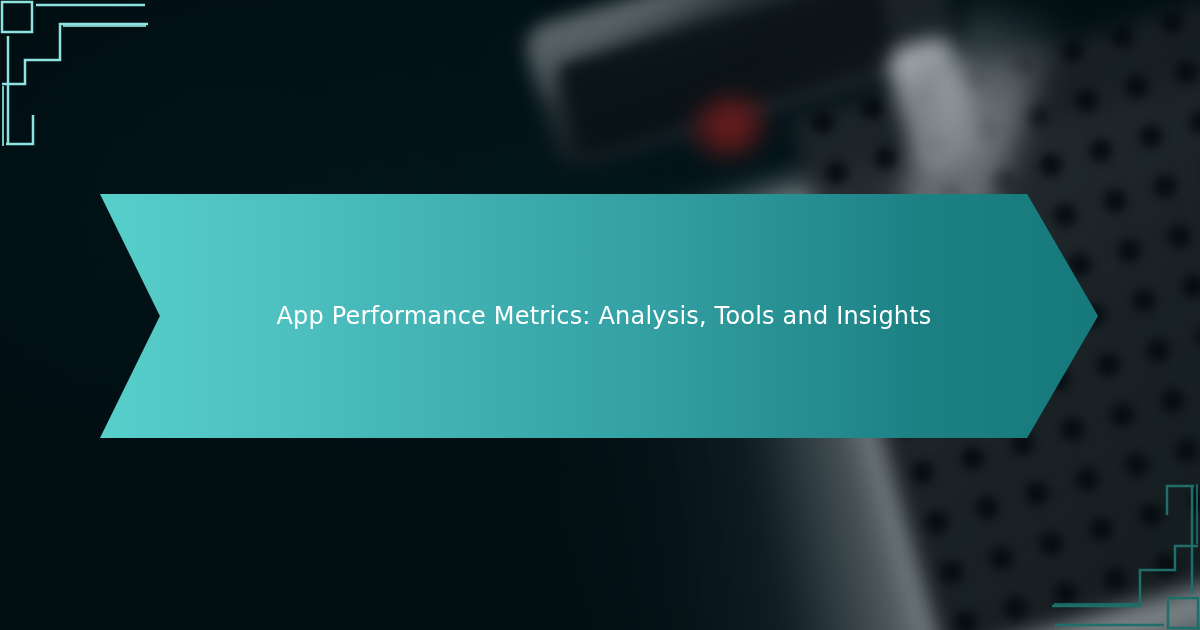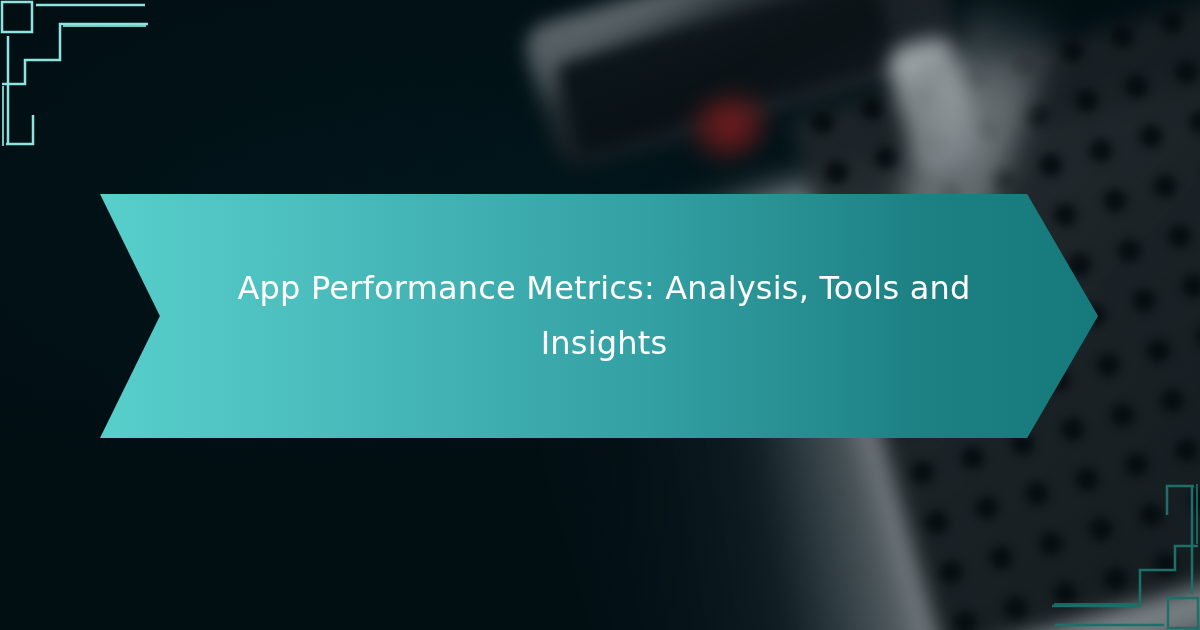--- a/index.html
+++ b/index.html
@@ -183,21 +183,21 @@
     );
     display: flex;
     align-items: center;
     justify-content: center;
   }
   .banner-title {
     width: 760px;
     margin-left: 10px;
     text-align: center;
     color: #ffffff;
-    font-size: 32px;
+    font-size: 24px;
     line-height: 55px;
     font-weight: 400;
     letter-spacing: 0.2px;
     font-family: "DejaVu Sans", sans-serif;
   }
 </style>
 </head>
 <body>
 
 <div id="canvas">

